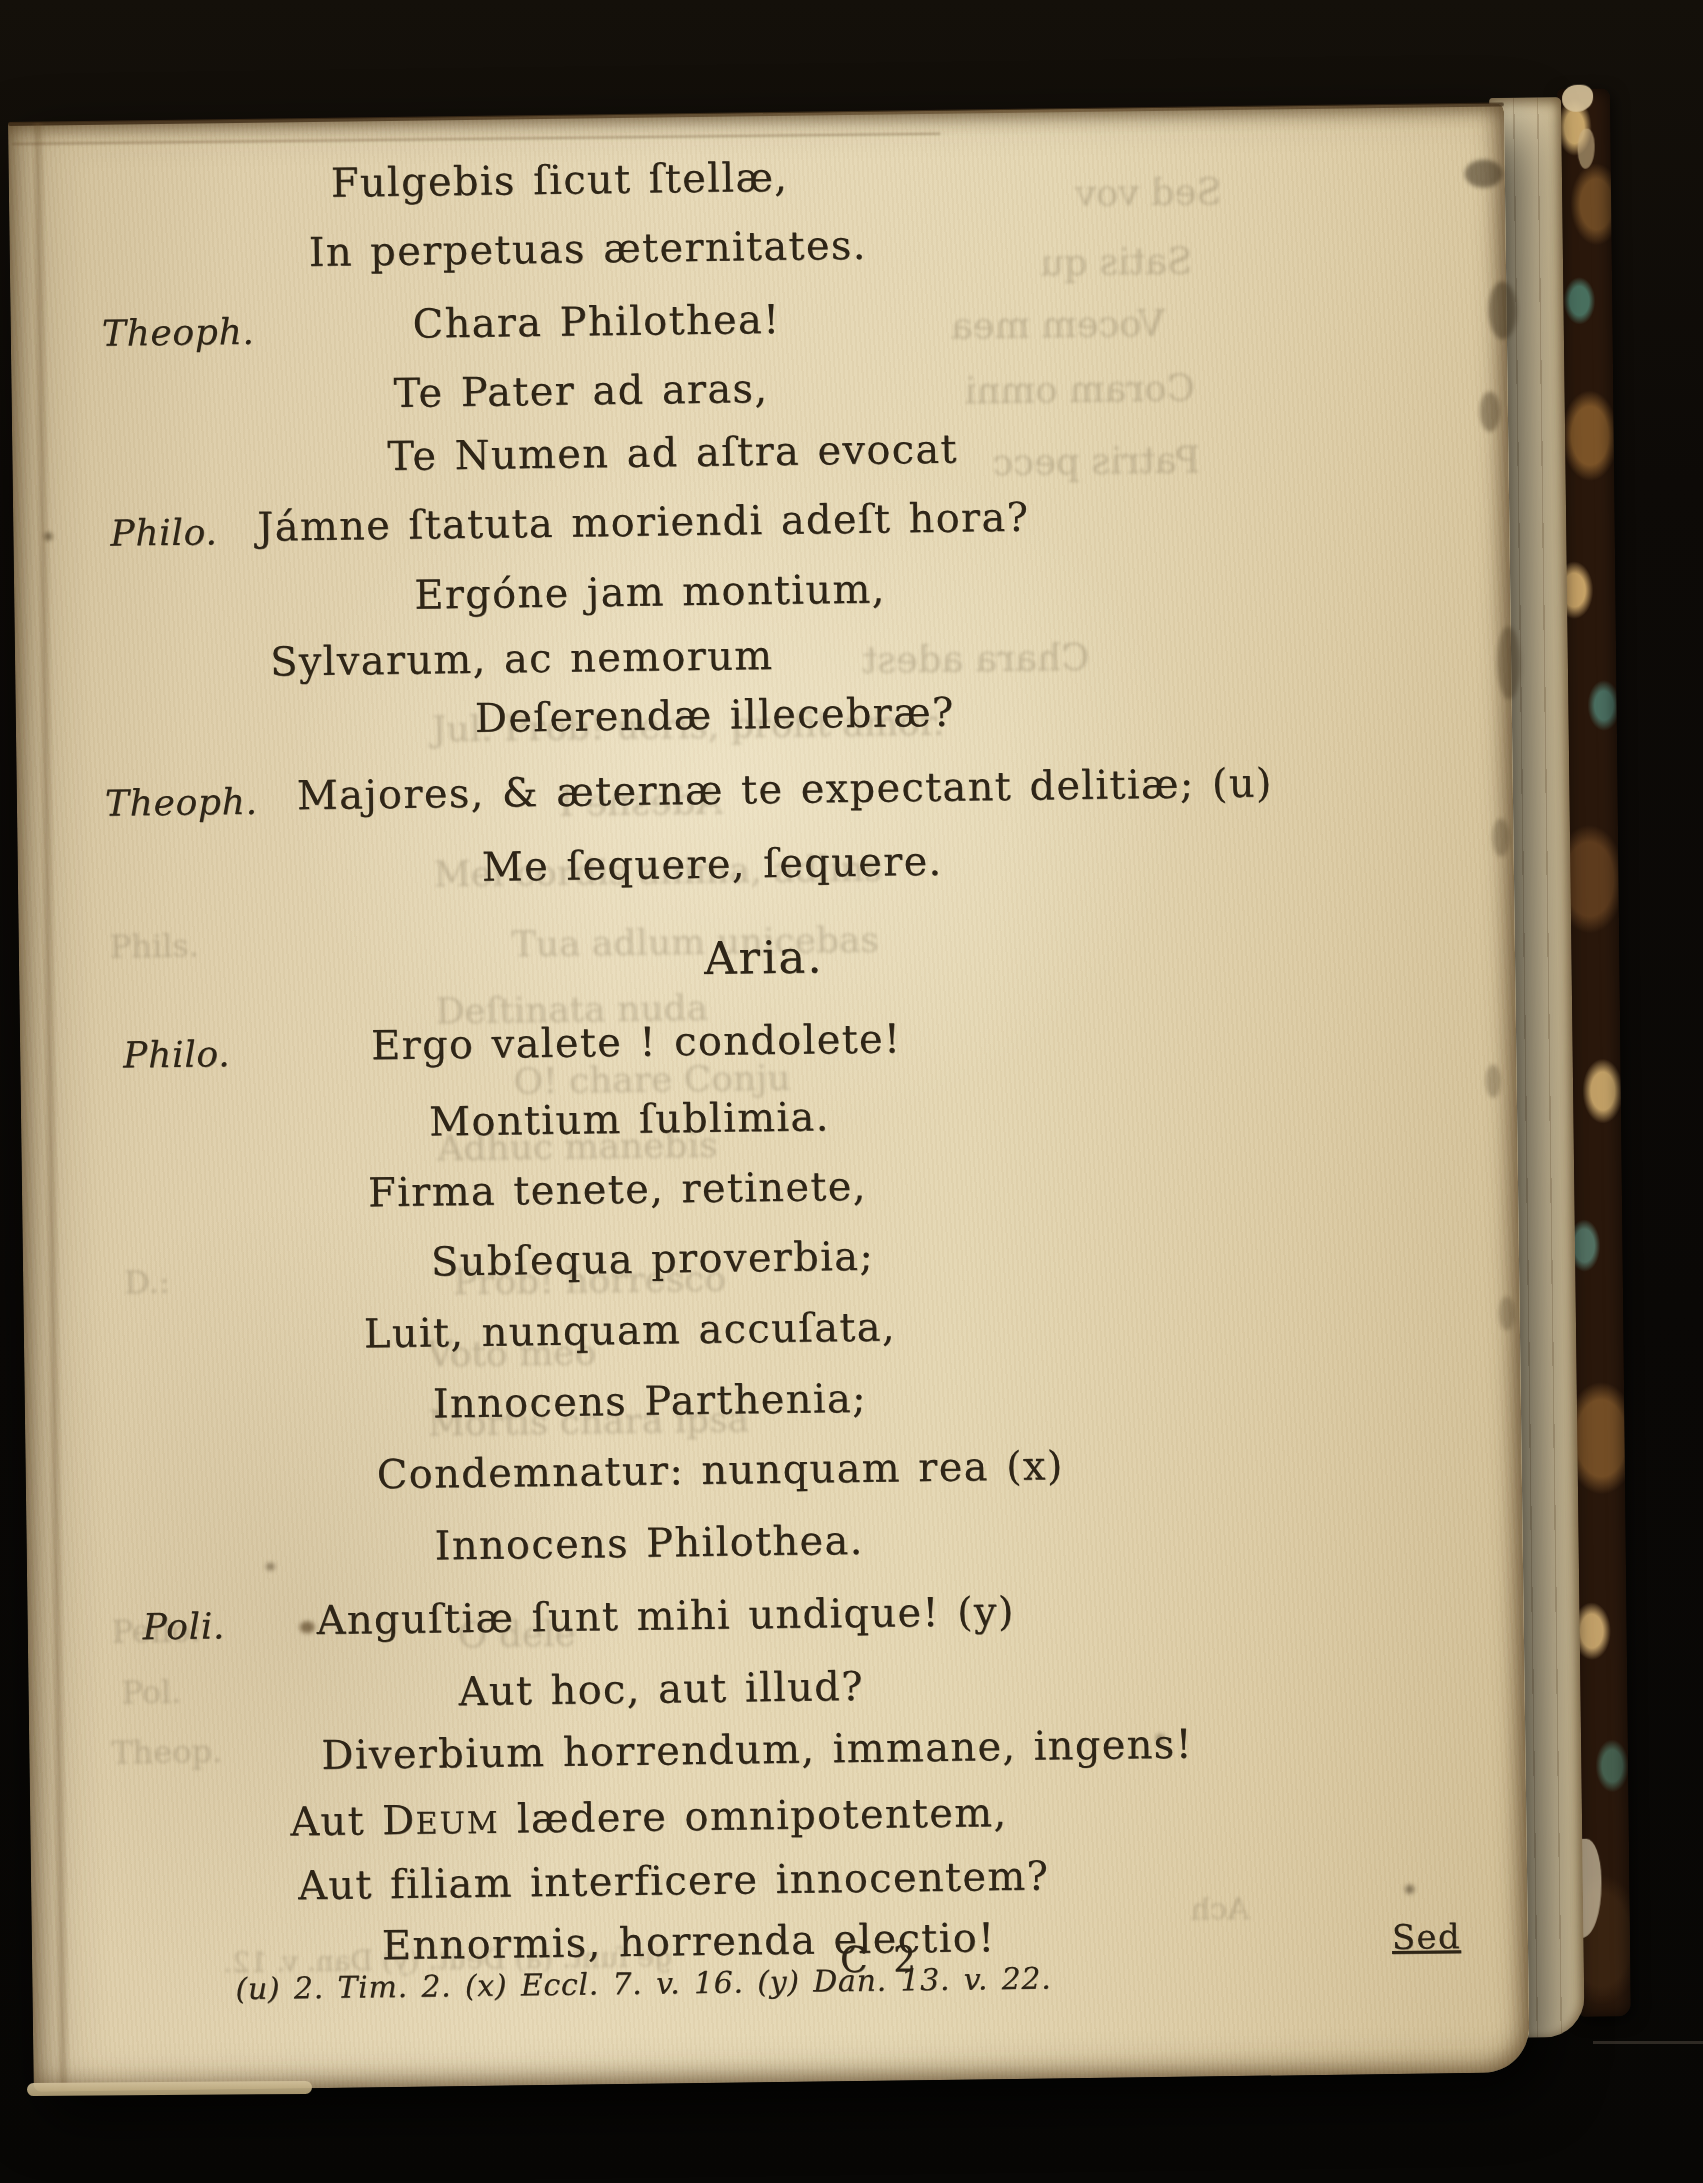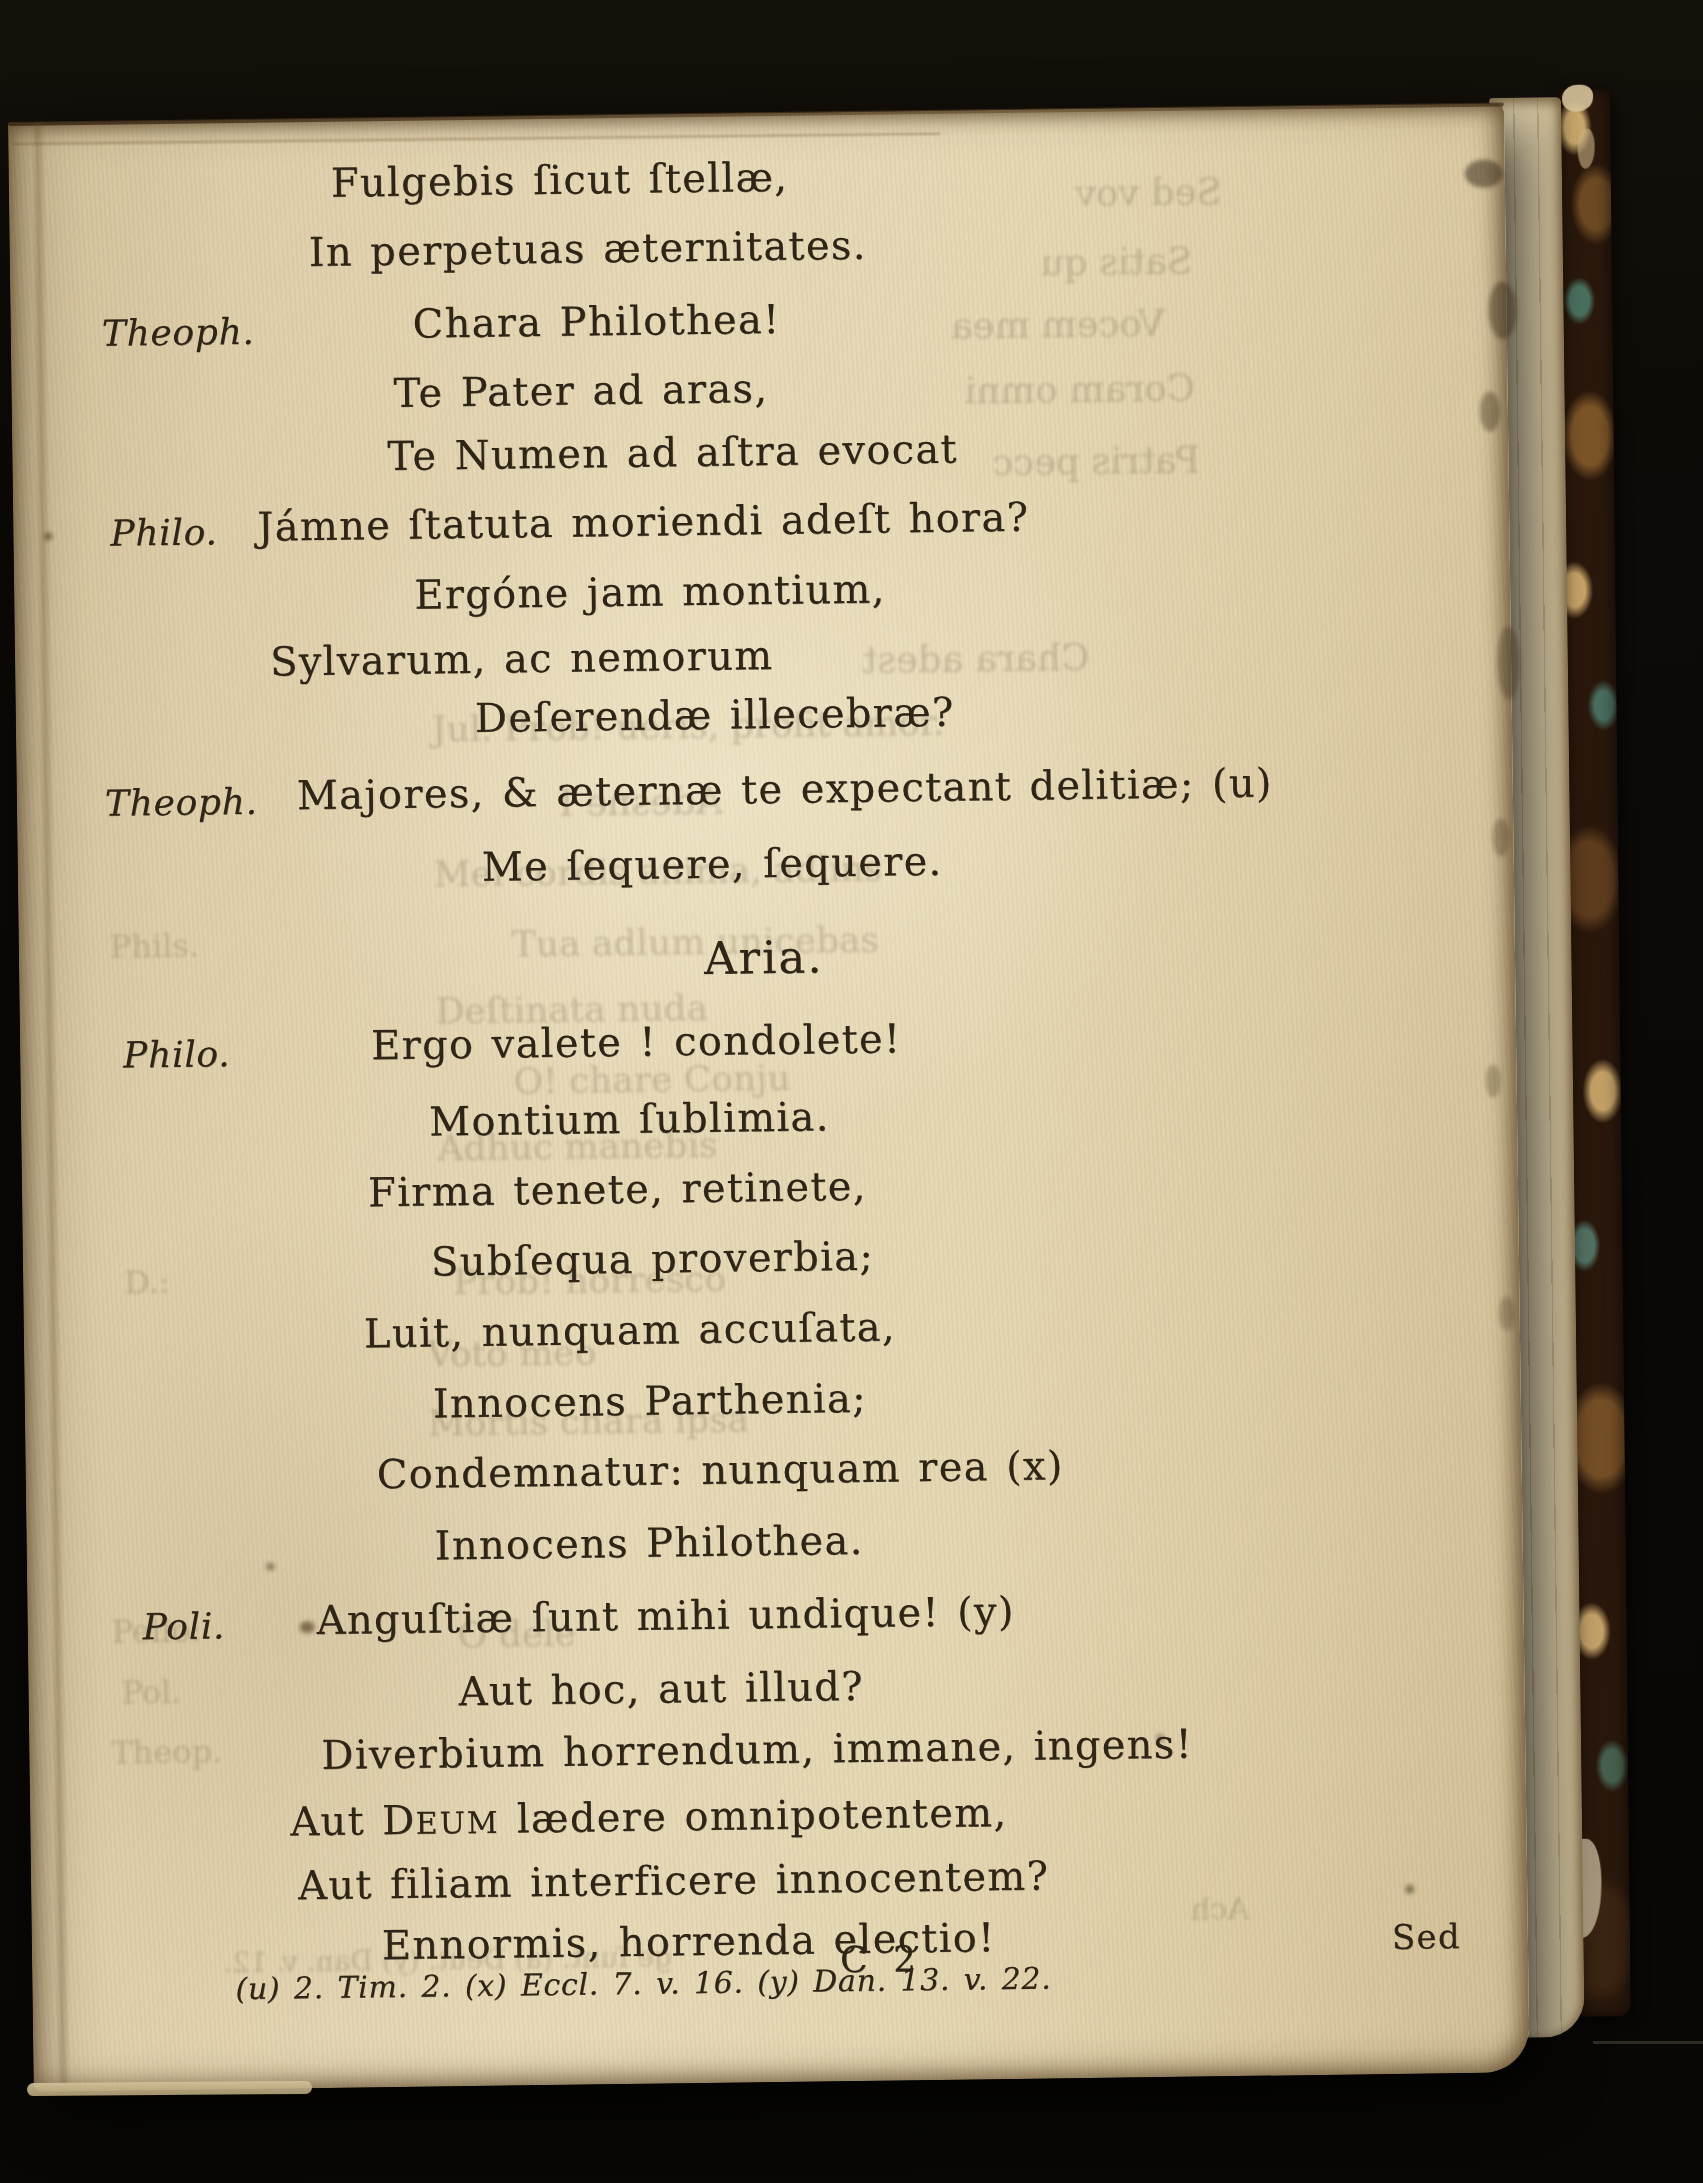--- a/index.html
+++ b/index.html
@@ -154,21 +154,21 @@
         <div class="line" style="left: 408px; top: 1266px;"><span>Innocens Parthenia;</span></div>
         <div class="line" style="left: 351px; top: 1336px;"><span>Condemnatur:  nunquam rea (x)</span></div>
         <div class="line" style="left: 408px; top: 1408px;"><span>Innocens Philothea.</span></div>
         <div class="line" style="left: 289px; top: 1481px;"><span>Anguſtiæ ſunt mihi undique! (y)</span></div>
         <div class="line" style="left: 430px; top: 1554px;"><span>Aut hoc, aut illud?</span></div>
         <div class="line" style="left: 292px; top: 1616px;"><span>Diverbium horrendum, immane, ingens!</span></div>
         <div class="line" style="left: 260px; top: 1682px;"><span>Aut D</span><span class="sc">EUM</span><span> lædere omnipotentem,</span></div>
         <div class="line" style="left: 267px; top: 1746px;"><span>Aut filiam interficere innocentem?</span></div>
         <div class="line" style="left: 350px; top: 1807px;"><span>Ennormis, horrenda electio!</span></div>
         <div class="line signature" style="left: 808px; top: 1830px;"><span>C 2</span></div>
-        <div class="line catchword" style="left: 1360px; top: 1815px;"><span>Sed</span></div>
+        <div class="line catchword" style="left: 1360px; top: 1815px; text-decoration: underline;"><span>Sed</span></div>
         <div class="line footnote" style="left: 203px; top: 1854px;"><span>(u) 2. Tim. 2.  (x) Eccl. 7. v. 16.  (y) Dan. 13. v. 22.</span></div>
       </div>
     <div id="labels">
         <div class="line label" style="left: 91px; top: 194px;">Theoph.</div>
         <div class="line label" style="left: 97px; top: 394px;">Philo.</div>
         <div class="line label" style="left: 88px; top: 664px;">Theoph.</div>
         <div class="line label" style="left: 103px; top: 916px;">Philo.</div>
         <div class="line label" style="left: 115px; top: 1488px;">Poli.</div>
       </div>
     <div id="stains">

